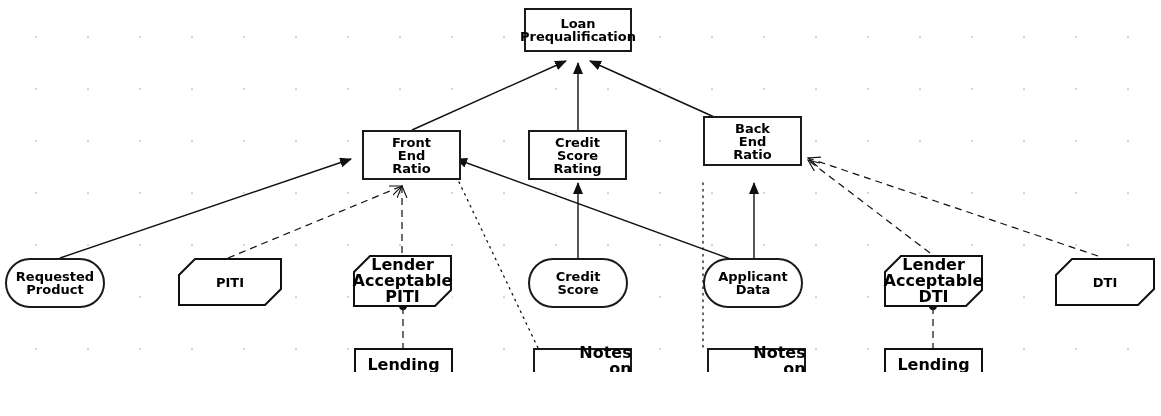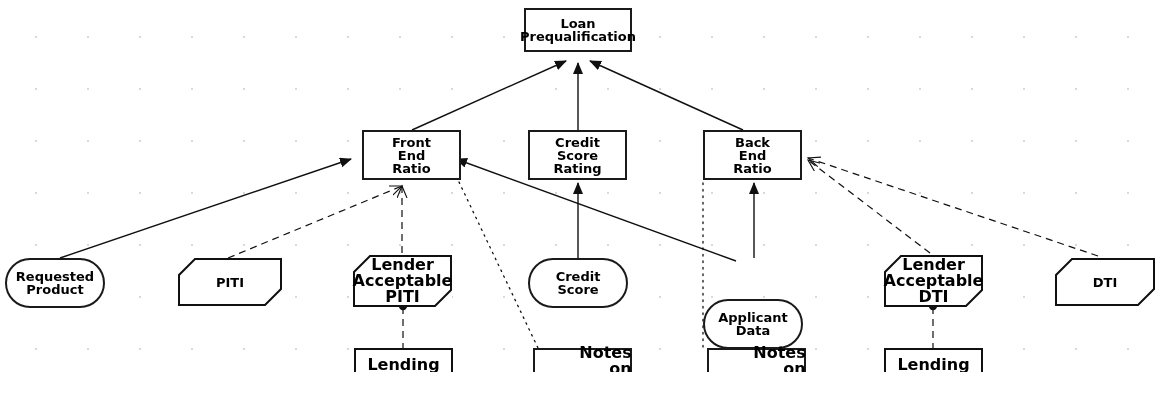--- a/index.html
+++ b/index.html
@@ -139,21 +139,21 @@
 End
 Ratio</span>
   </div>
 
   <div class="node shape-rect f13" style="left:528px; top:130px; width:99px; height:50px;">
     <span class="lbl">Credit
 Score
 Rating</span>
   </div>
 
-  <div class="node shape-rect f13" style="left:703px; top:130px; width:99px; height:50px;">
+  <div class="node shape-rect f13" style="left:703px; top:116px; width:99px; height:50px;">
     <span class="lbl">Back
 End
 Ratio</span>
   </div>
 
   <div class="node shape-stadium f13" style="left:5px; top:258px; width:100px; height:50px;align-items:center;">
     <span class="lbl">Requested
 Product</span>
   </div>
 
@@ -171,21 +171,21 @@
     <span class="lbl">Lender
 Acceptable
 PITI</span>
   </div>
 
   <div class="node shape-stadium f13" style="left:528px; top:258px; width:100px; height:50px;">
     <span class="lbl">Credit
 Score</span>
   </div>
 
-  <div class="node shape-stadium f13" style="left:703px; top:258px; width:100px; height:50px;margin-top:41px;">
+  <div class="node shape-stadium f13" style="left:703px; top:258px; width:100px; height:50px;">
     <span class="lbl">Applicant
 Data</span>
   </div>
 
   <div class="node shape-cut f12" style="left:884px; top:255px; width:99px; height:52px;">
     <svg class="cutsvg" viewBox="0 0 99 52" preserveAspectRatio="none">
       <path d="M17,1 L98,1 L98,35 L82,51 L1,51 L1,17 Z" fill="#ffffff" stroke="#101010" stroke-width="2" vector-effect="non-scaling-stroke"></path>
     </svg>
     <span class="lbl">Lender
 Acceptable

